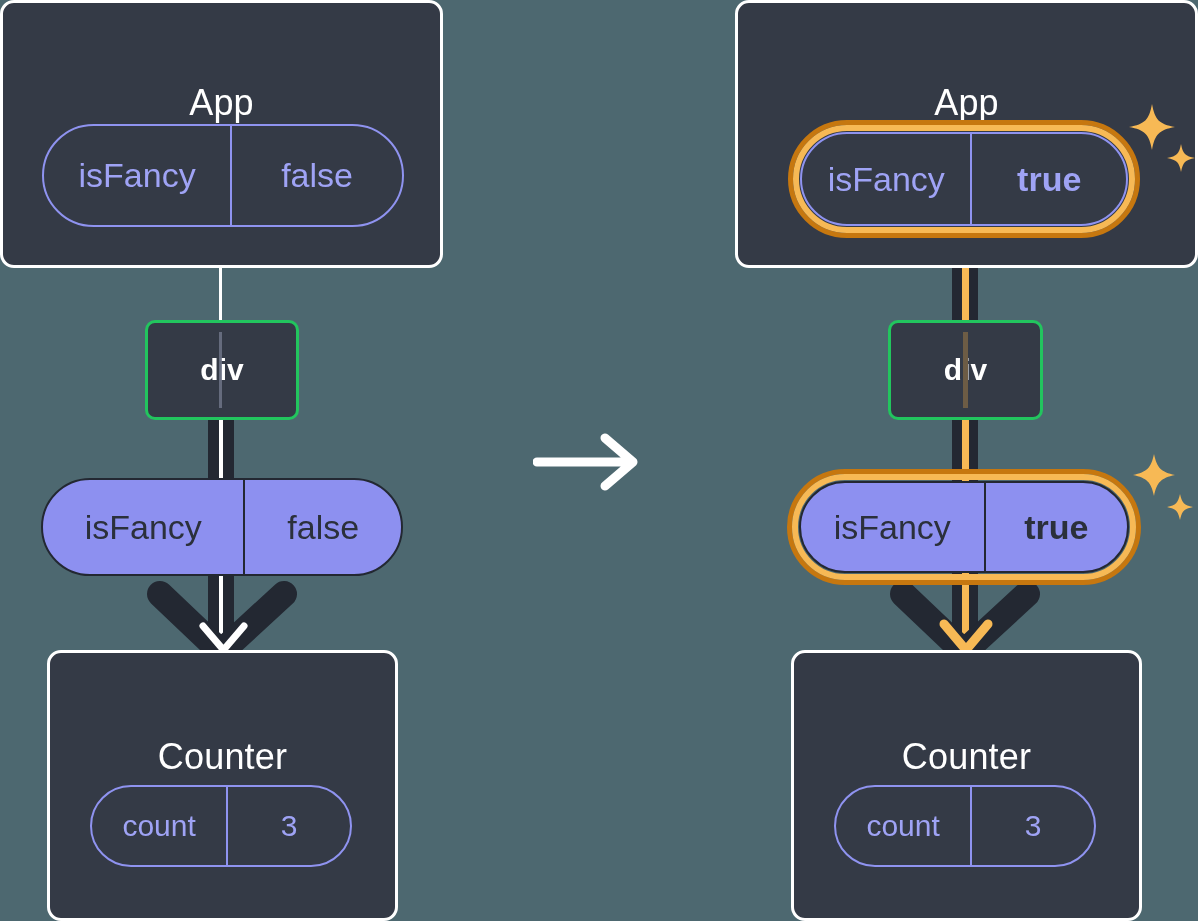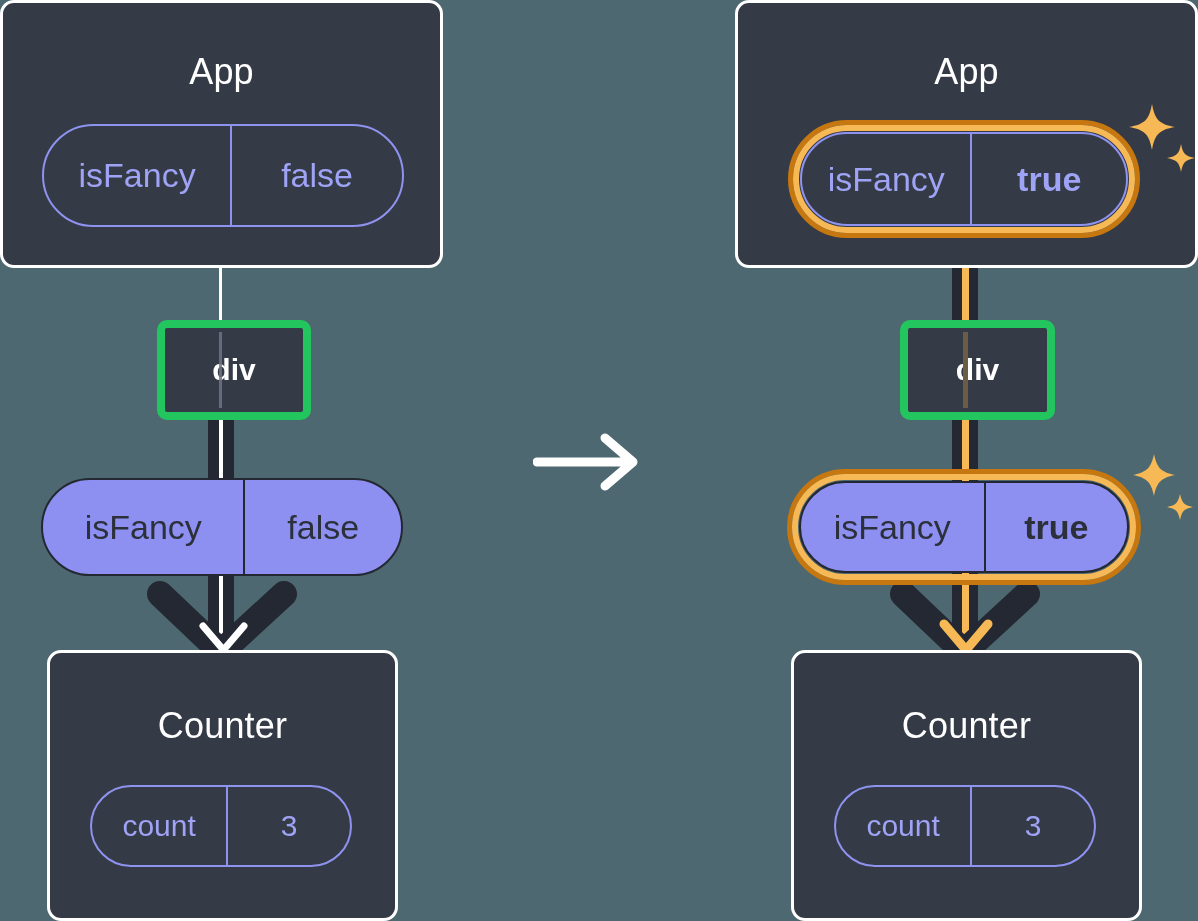--- a/index.html
+++ b/index.html
@@ -22,31 +22,32 @@
     z-index:6;
   }
   .compbox .title{
     position:absolute;
     left:0;right:0;
     text-align:center;
     color:#ffffff;
     font-size:36px;
     letter-spacing:.2px;
     font-weight:400;
+    margin-top:31px;
   }
 
   
   .divbox{
     position:absolute;
     background:#343a46;
-    border:8px solid #22c55e;
+    border:3px solid #22c55e;
     border-radius:10px;
     box-sizing:border-box;
     z-index:7;
-    display:flex;align-items:center;justify-content:center;margin-left:12px;
+    display:flex;align-items:center;justify-content:center;
   }
   .divbox span{
     color:#ffffff;font-size:30px;font-weight:700;position:relative;z-index:2;
   }
 
   
   .pill{
     position:absolute;
     box-sizing:border-box;
     display:flex;

